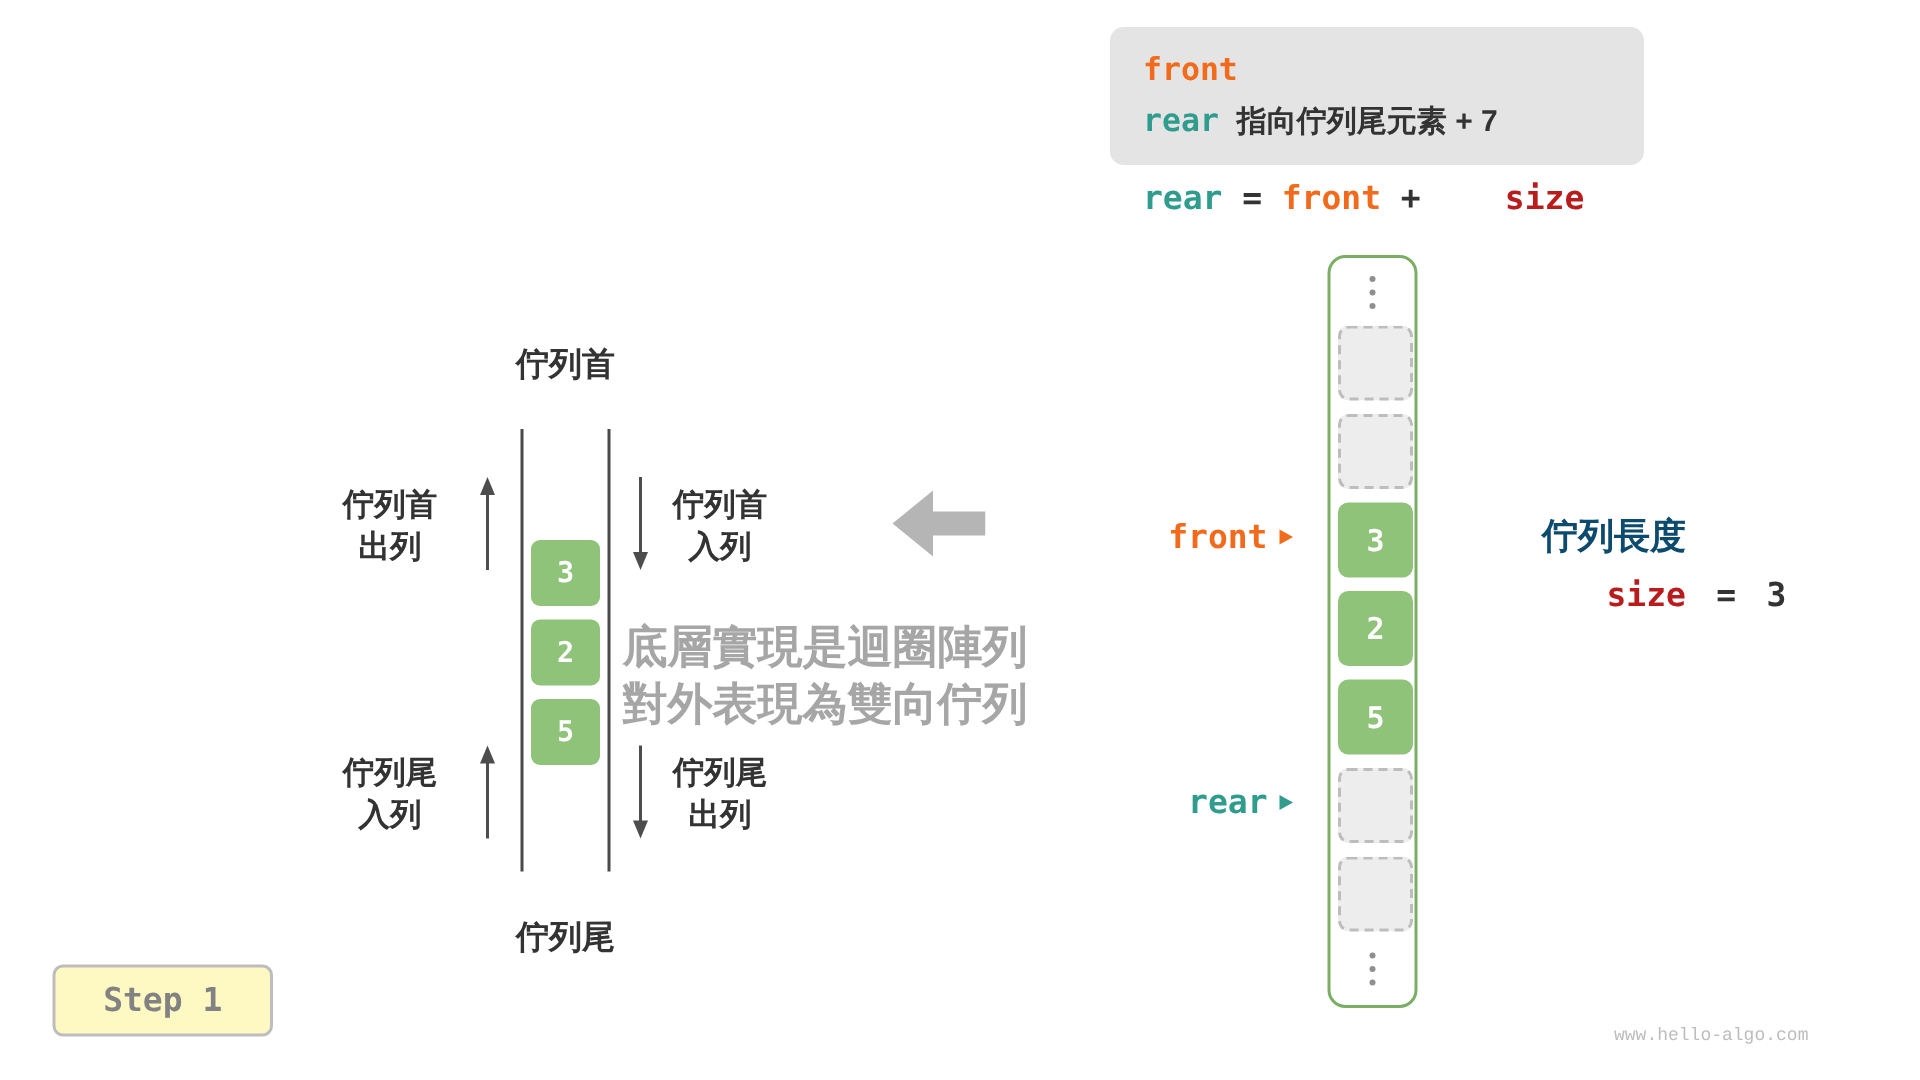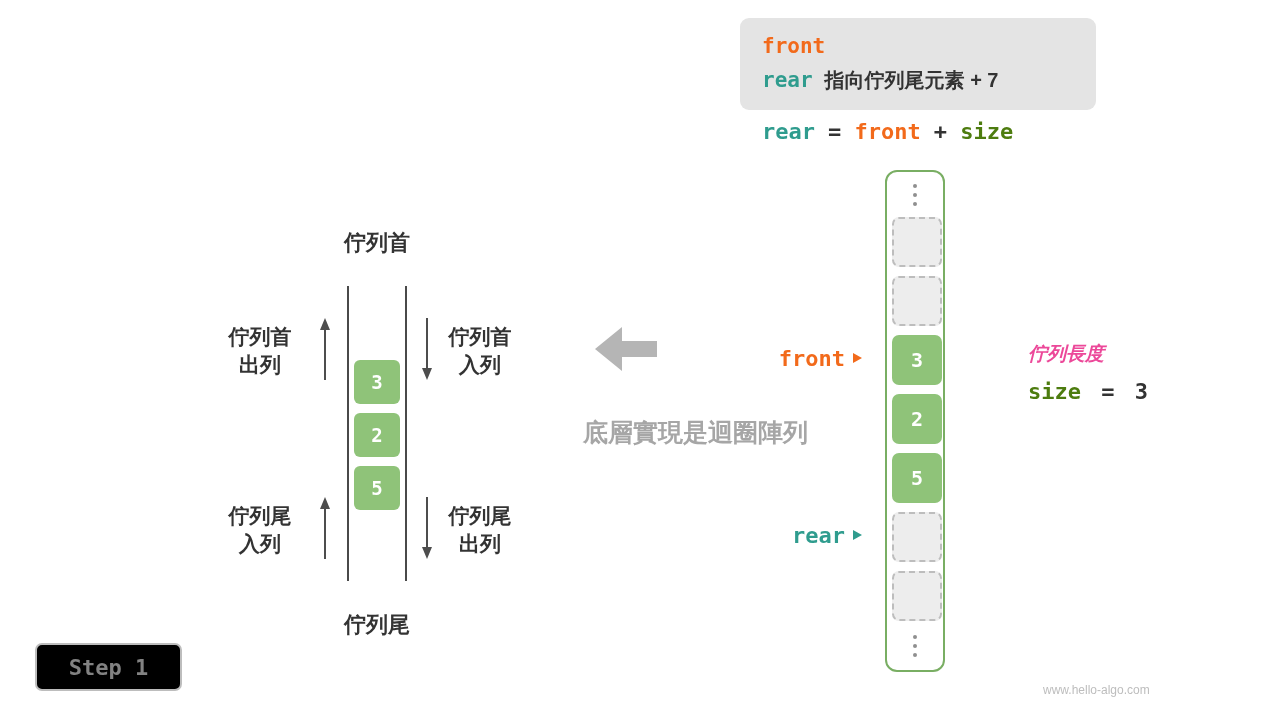--- a/index.html
+++ b/index.html
@@ -3,21 +3,21 @@
 <meta charset="utf-8">
 <style>
   * { margin:0; padding:0; box-sizing:border-box; }
   html,body { background:#ffffff; }
   body { font-family:"Liberation Sans", sans-serif; }
   .stage { position:relative; width:1280px; height:720px; background:#fff; overflow:hidden; }
 
   .mono { font-family:"DejaVu Sans Mono", monospace; font-weight:bold; }
   .c-orange { color:#f26a1b; }
   .c-teal   { color:#2f9c8e; }
-  .c-blue   { color:#4d7c0f; }
+  .c-blue   { color:#b91c1c;margin-left:43px; }
   .c-dark   { color:#333333; }
 
   
   .legend { position:absolute; left:740px; top:18px; width:356px; height:92px;
             background:#e4e4e4; border-radius:9px; padding:12px 22px;
             display:flex; flex-direction:column; justify-content:center; gap:9px; }
   .legend-line { display:flex; align-items:baseline; gap:12px; font-size:20px; color:#333; font-weight:600; }
   .legend-line .kw { font-size:21px; }
 
   
@@ -39,48 +39,48 @@
   .pointer { position:absolute; left:730px; width:132px; height:26px;
              display:flex; align-items:center; justify-content:flex-end; gap:8px; font-size:22px; }
   .pointer .lbl { font-family:"DejaVu Sans Mono", monospace; font-weight:bold; }
   .tri-right { width:0; height:0; border-top:5px solid transparent; border-bottom:5px solid transparent;
                border-left:9px solid currentColor; display:inline-block; }
   .pointer-front { top:345px; color:#f26a1b; }
   .pointer-rear  { top:522px; color:#2f9c8e; }
 
   
   .size-block { position:absolute; left:1028px; top:341px; }
-  .size-block .len { font-size:19px; color:#ec4899; font-weight:600;font-style:italic; }
+  .size-block .len { font-size:24px; color:#0c4a6e; font-weight:600; }
   .size-line { margin-top:12px; font-size:22px; font-family:"DejaVu Sans Mono", monospace; font-weight:bold;text-align:center; }
   .size-line span { margin-right:7px; }
 
   
   .q-line { position:absolute; top:286px; width:2px; height:295px; background:#4a4a4a; }
   .q-label { position:absolute; transform:translateX(-50%); left:377px; font-size:22px; font-weight:bold; color:#333; }
   .q-cell { position:absolute; left:354px; width:46px; height:44px; border-radius:6px;
             background:#8fc379; color:#fff; font-size:19px; font-weight:bold;
             font-family:"DejaVu Sans Mono", monospace;
             display:flex; align-items:center; justify-content:center; }
 
   .ann { position:absolute; width:68px; text-align:center; font-size:21px; font-weight:bold;
          color:#333; line-height:28px; }
   .arr { position:absolute; }
 
   
-  .note { position:absolute; left:598px; top:413px; transform:translateX(-50%); width:420px;
-          text-align:right; font-size:25px; font-weight:bold; color:#a6a6a6; line-height:38px; }
+  .note { position:absolute; left:625px; top:413px; transform:translateX(-50%); width:420px;
+          text-align:left; font-size:30px; font-weight:bold; color:#a6a6a6; line-height:38px; }
 
   
   .step { position:absolute; left:35px; top:643px; width:147px; height:48px;
-          border:2px solid #bdbdbd; border-radius:7px; background:#000000;
+          border:2px solid #bdbdbd; border-radius:7px; background:#fef9c3;
           display:flex; align-items:center; justify-content:center;
           font-family:"DejaVu Sans Mono", monospace; font-weight:bold; font-size:22px; color:#828282; }
 
-  .watermark { position:absolute; left:1043px; top:683px; font-size:12px; color:#bdbdbd;
-               font-family:Liberation Sans, sans-serif;text-align:center; }
+  .watermark { position:absolute; left:1076px; top:683px; font-size:12px; color:#bdbdbd;
+               font-family:Liberation Mono, monospace;text-align:center; }
 </style>
 </head>
 <body>
 
 <div class="stage">
 
   <div class="legend">
     <div class="legend-line">
       <span class="kw mono c-orange">front</span>
     </div>
@@ -179,19 +179,20 @@
     <div>佇列尾</div>
     <div>出列</div>
   </div>
 
   <svg class="arr" style="left:595px; top:326px;" width="62" height="46">
     <polygon points="0,23 27,1 27,15 62,15 62,31 27,31 27,45" fill="#b5b5b5"></polygon>
   </svg>
 
   <div class="note">
     <div>底層實現是迴圈陣列</div>
+    <div>對外表現為雙向佇列</div>
   </div>
 
   <div class="step">Step 1</div>
 
   <div class="watermark">www.hello-algo.com</div>
 
 </div>
 
 </body></html>

